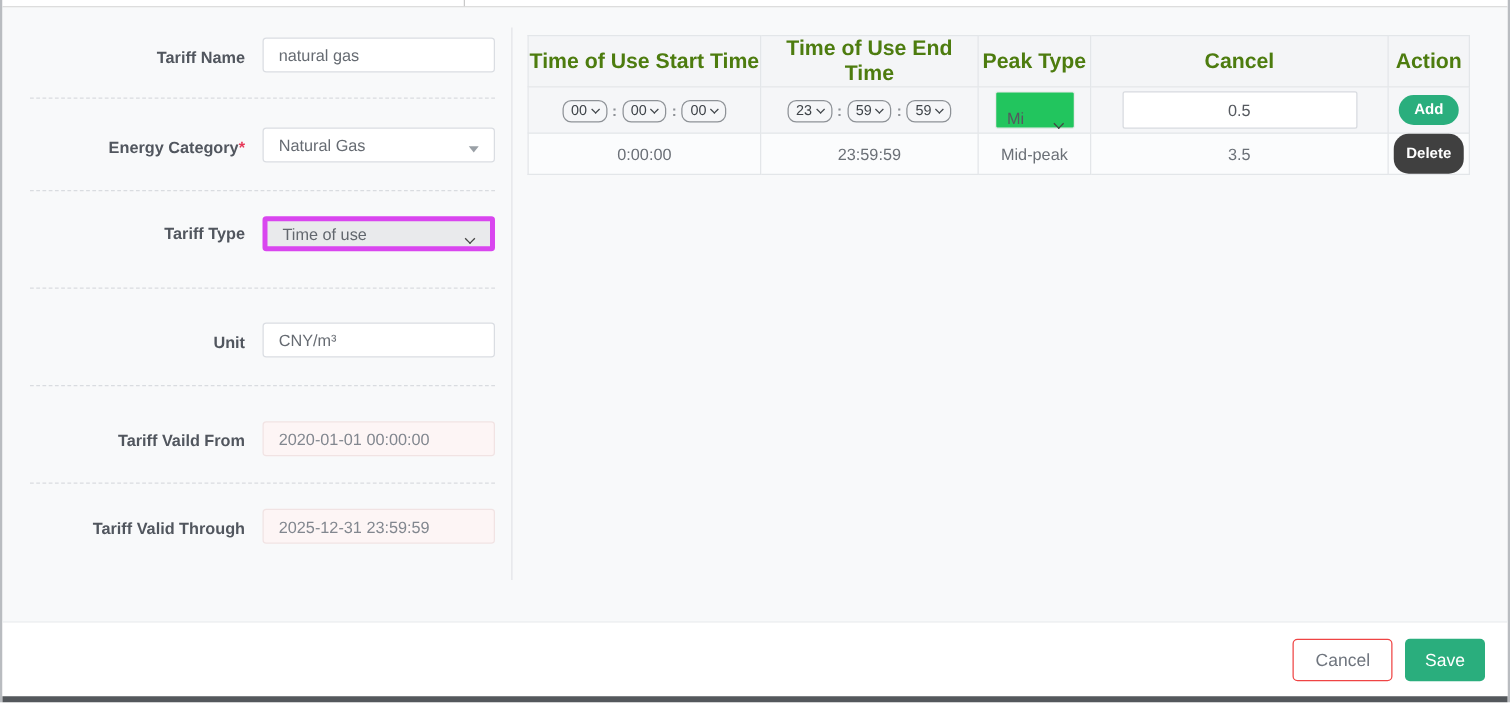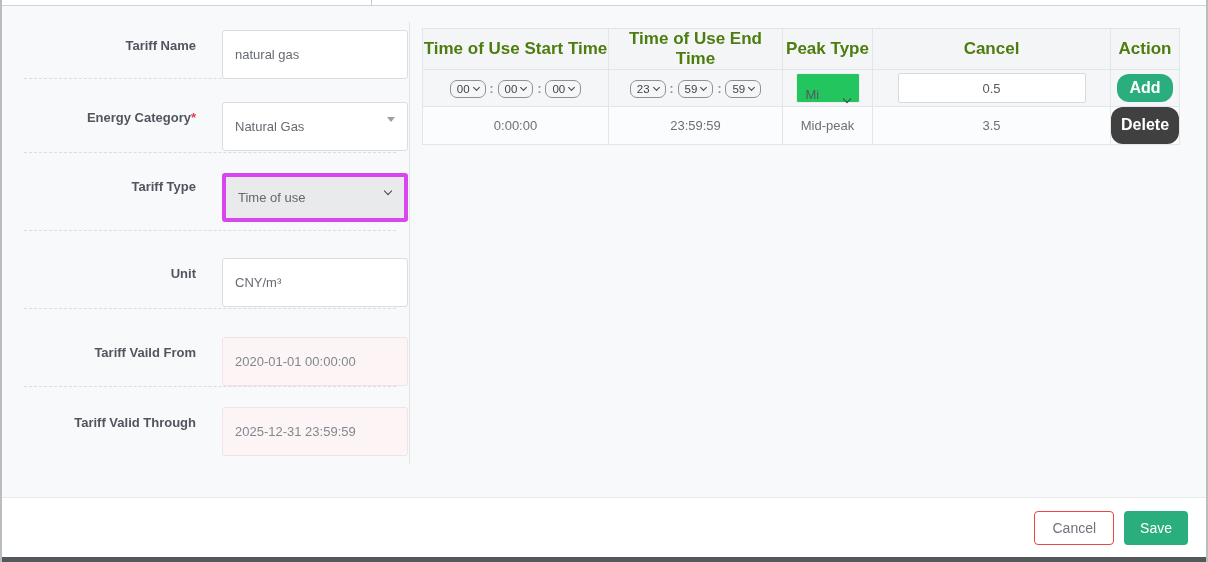--- a/index.html
+++ b/index.html
@@ -27,21 +27,21 @@
     position: relative;
     height: 491px;
     background: #f8f9fa;
   }
   .form-label {
     position: absolute; left: 18px; width: 176px; height: 32px;
     line-height: 32px; text-align: right;
     font-size: 13px; font-weight: bold; color: #51565e;
   }
   .required { color: #e63757; font-weight: bold; }
-  .ctrl { position: absolute; left: 220px; width: 186px; height: 49px; }
+  .ctrl { position: absolute; left: 208px; width: 186px; height: 28px; }
 
   .text-input {
     width: 100%; height: 100%;
     border: 1px solid #dadde2; border-radius: 3px;
     background: #fff; padding: 0 12px;
     font-family: "Liberation Sans", sans-serif;
     font-size: 13px; color: #666b72; outline: none;
   }
   .date-input {
     width: 100%; height: 100%;
@@ -120,21 +120,21 @@
   .price-input {
     width: 188px; height: 30px;
     border: 1px solid #d7dadf; border-radius: 2px;
     background: #fff; text-align: center;
     font-family: "Liberation Sans", sans-serif;
     font-size: 13px; color: #55595f; outline: none;
   }
   .pill-btn {
     display: inline-block; border: none; border-radius: 12px;
     font-family: "Liberation Sans", sans-serif;
-    font-size: 16px; font-weight: bold; color: #fff;
+    font-size: 12px; font-weight: bold; color: #fff;
     padding: 4px 12px; cursor: pointer; line-height: 1.3;
   }
   .pill-add { background: #2aae7d; }
   .pill-delete { background: #404040; padding: 8px 10px; }
 
   
   .footer {
     height: 60px; background: #fff;
     border-top: 1px solid #e7e9eb;
     display: flex; align-items: center; justify-content: flex-end;

